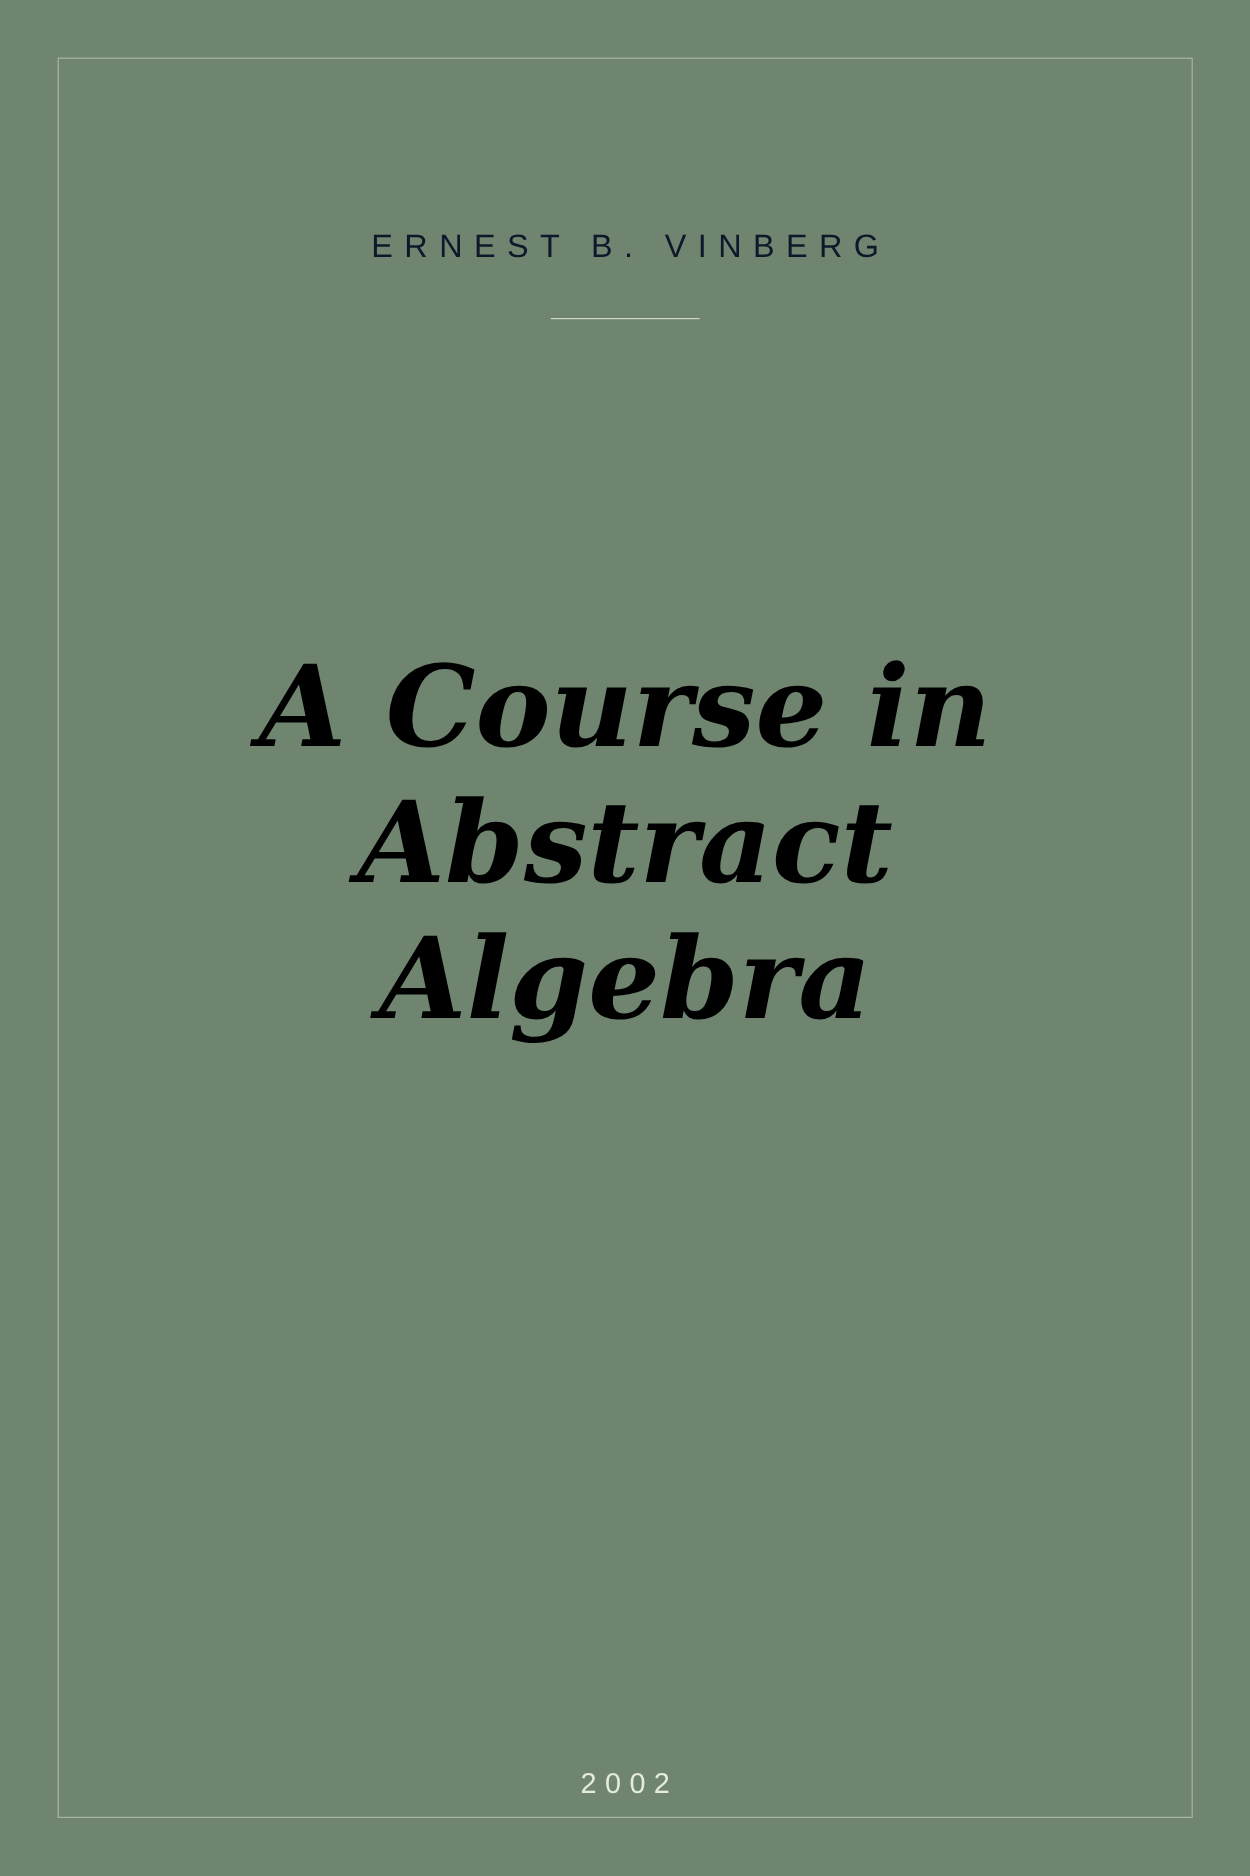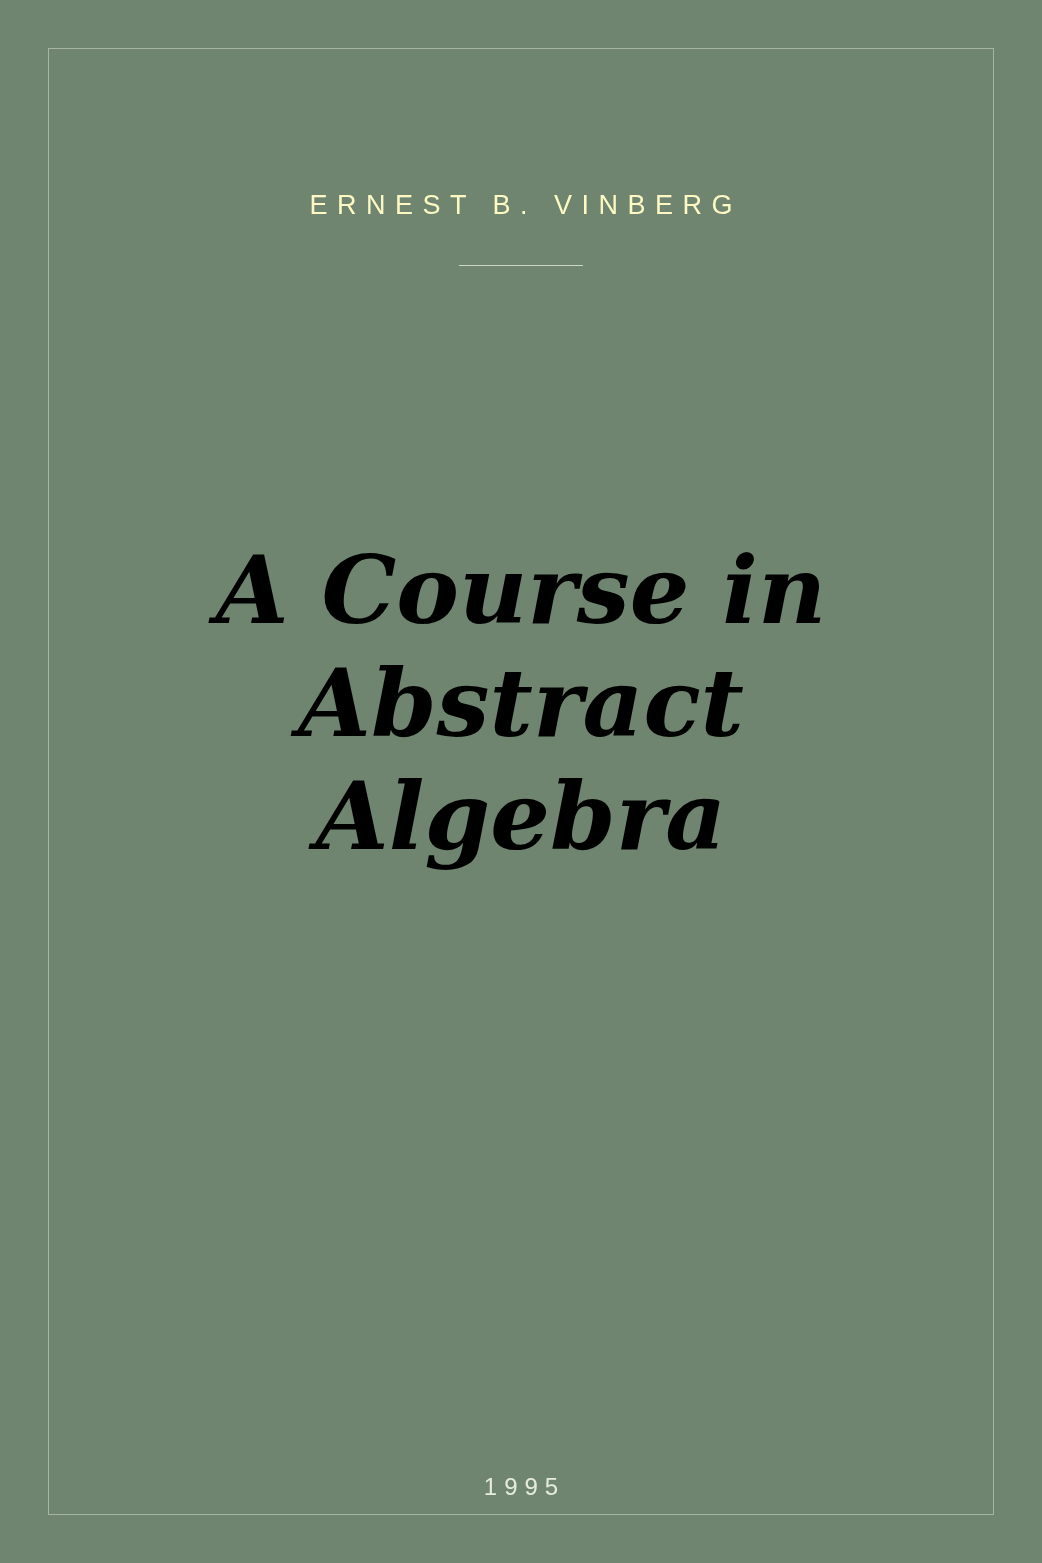--- a/index.html
+++ b/index.html
@@ -38,21 +38,21 @@
     height: 1467px;
     box-sizing: border-box;
     display: flex;
     flex-direction: column;
     align-items: center;
   }
   .author {
     margin-top: 142px;
     font-size: 27px;
     letter-spacing: 9.5px;
-    color: #fef9c3;
+    color: #0f172a;
     text-transform: uppercase;
     text-align: left;
     font-weight: 400;
     text-indent: 9.5px;
   }
   .rule {
     margin-top: 44px;
     width: 124px;
     height: 1px;
     background: rgba(238, 242, 230, 0.75);
@@ -90,15 +90,15 @@
   <div class="content">
 
     <div class="author">ERNEST B. VINBERG</div>
 
     <div class="rule"></div>
 
     <div class="title">A Course in Abstract Algebra</div>
 
   </div>
 
-  <div class="year">1995</div>
+  <div class="year">2002</div>
 
 </div>
 
 </body></html>

